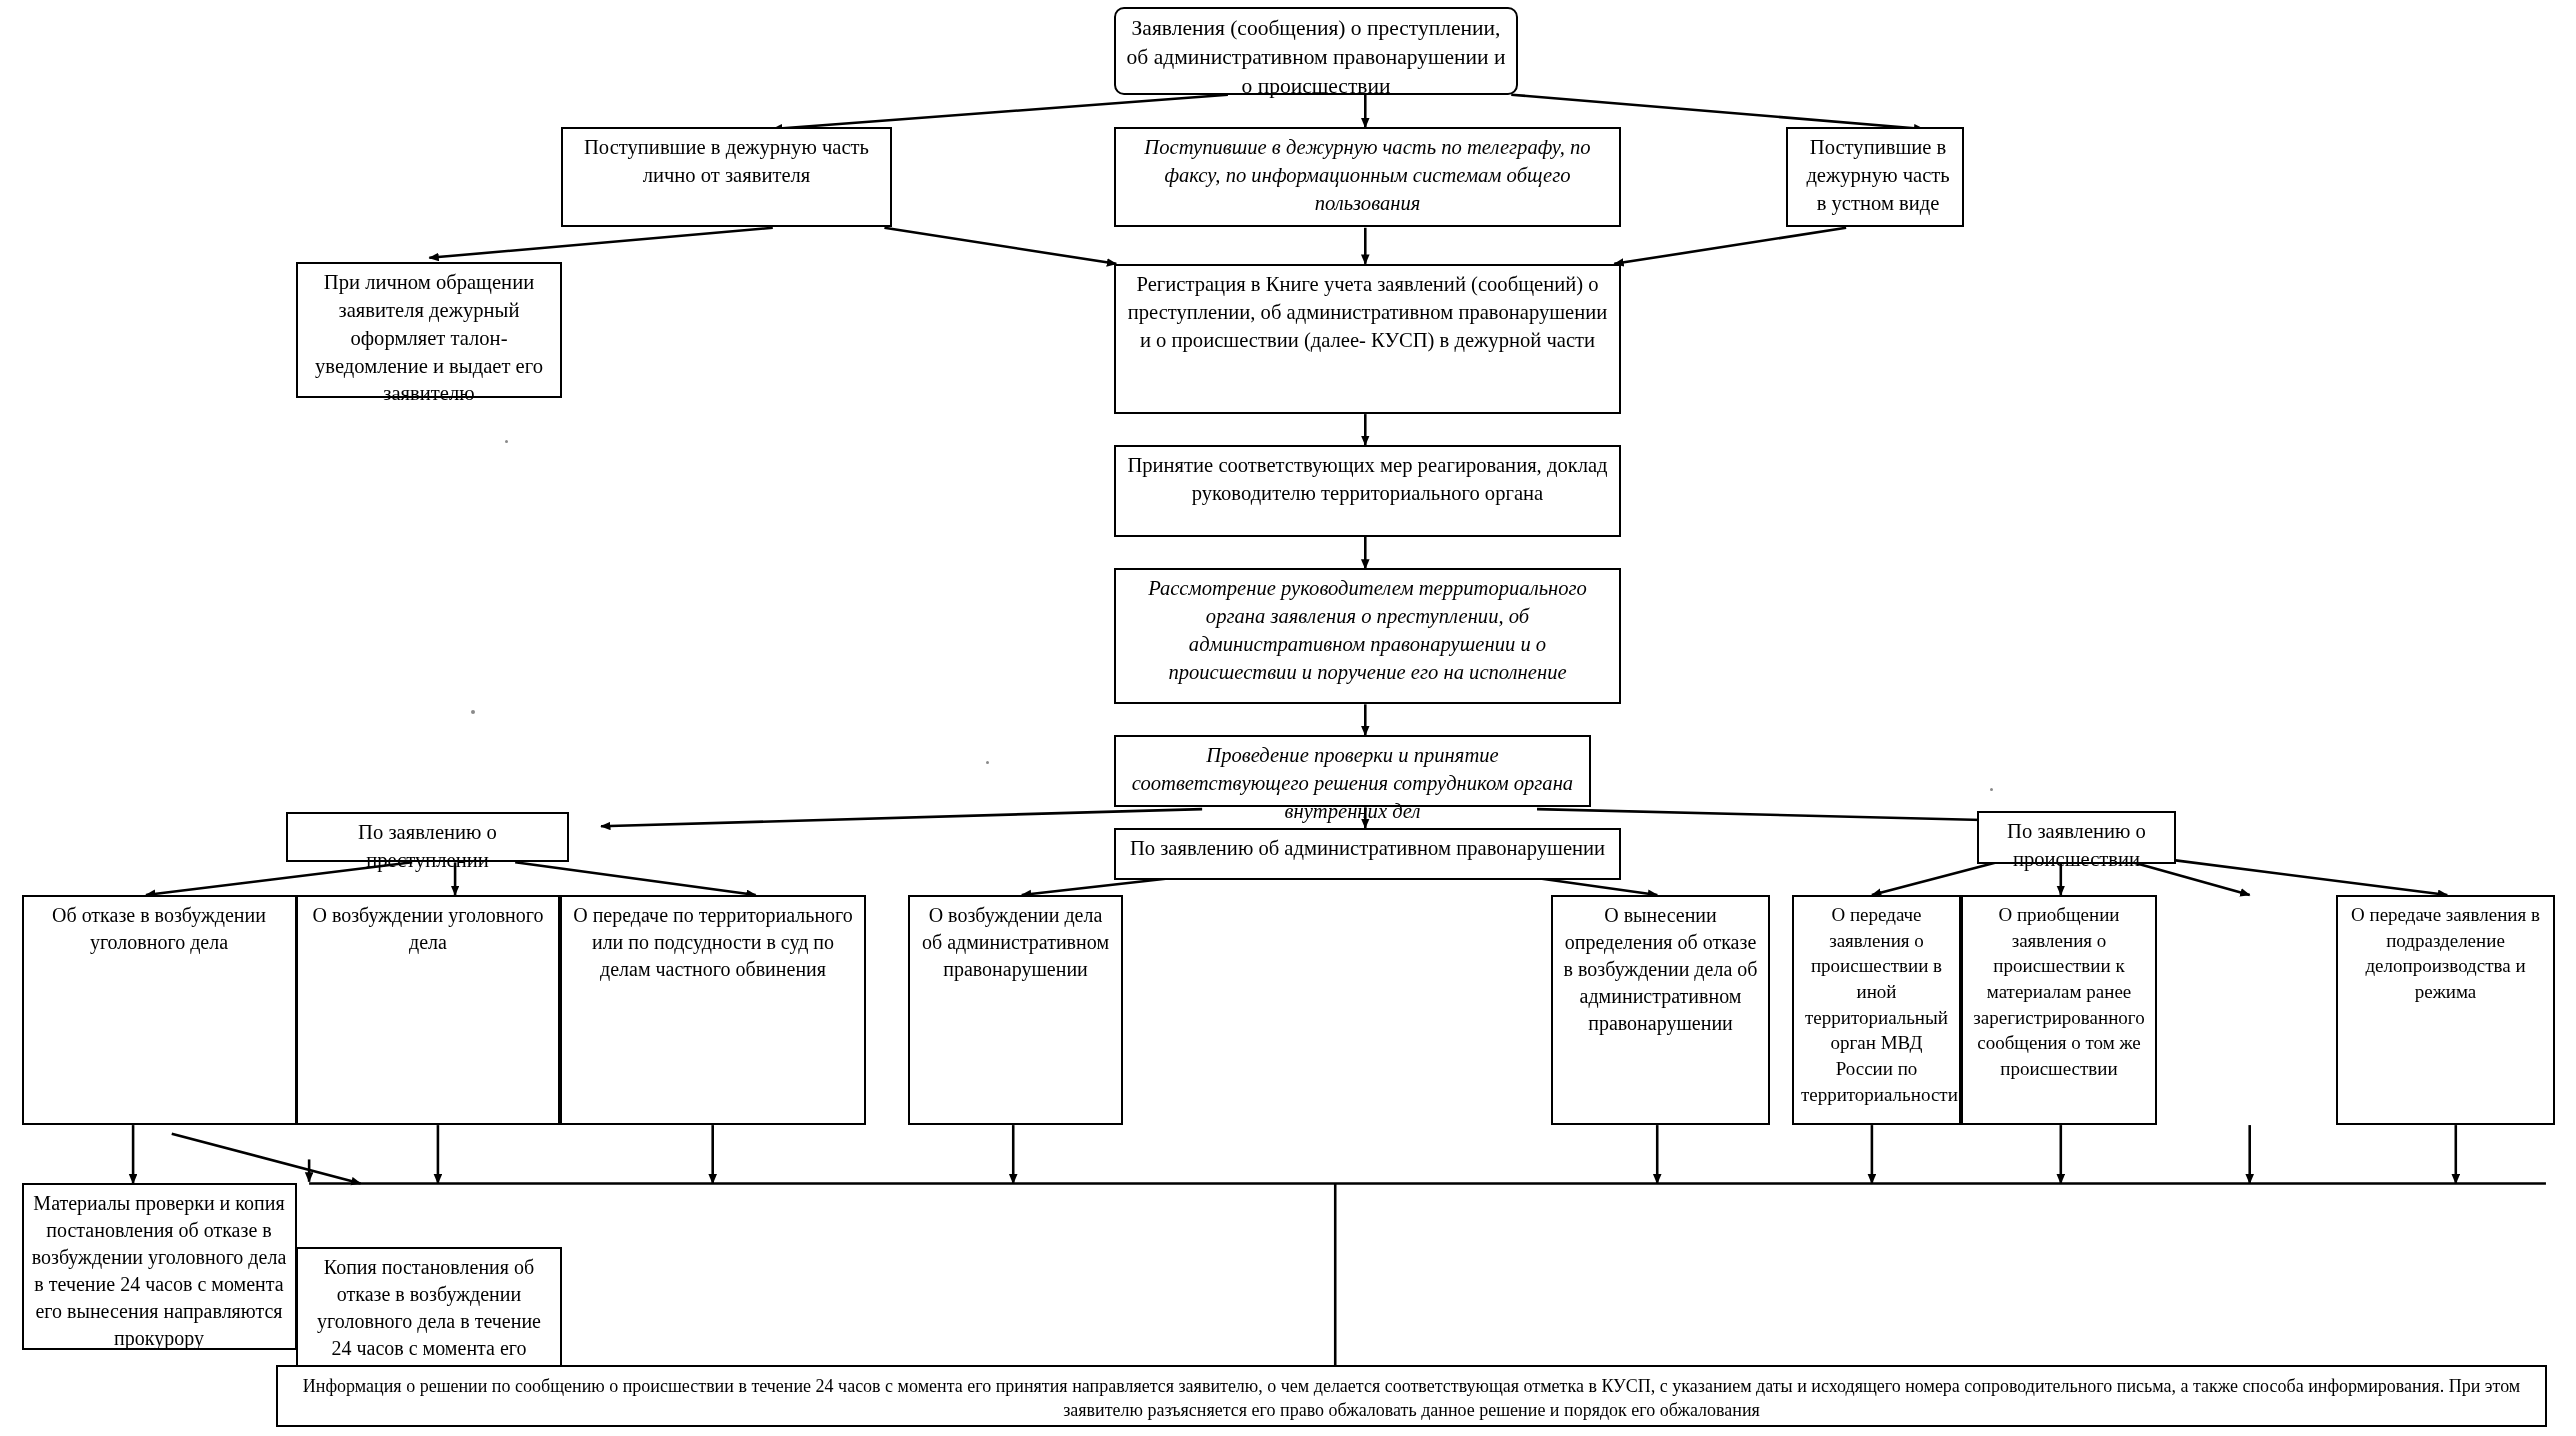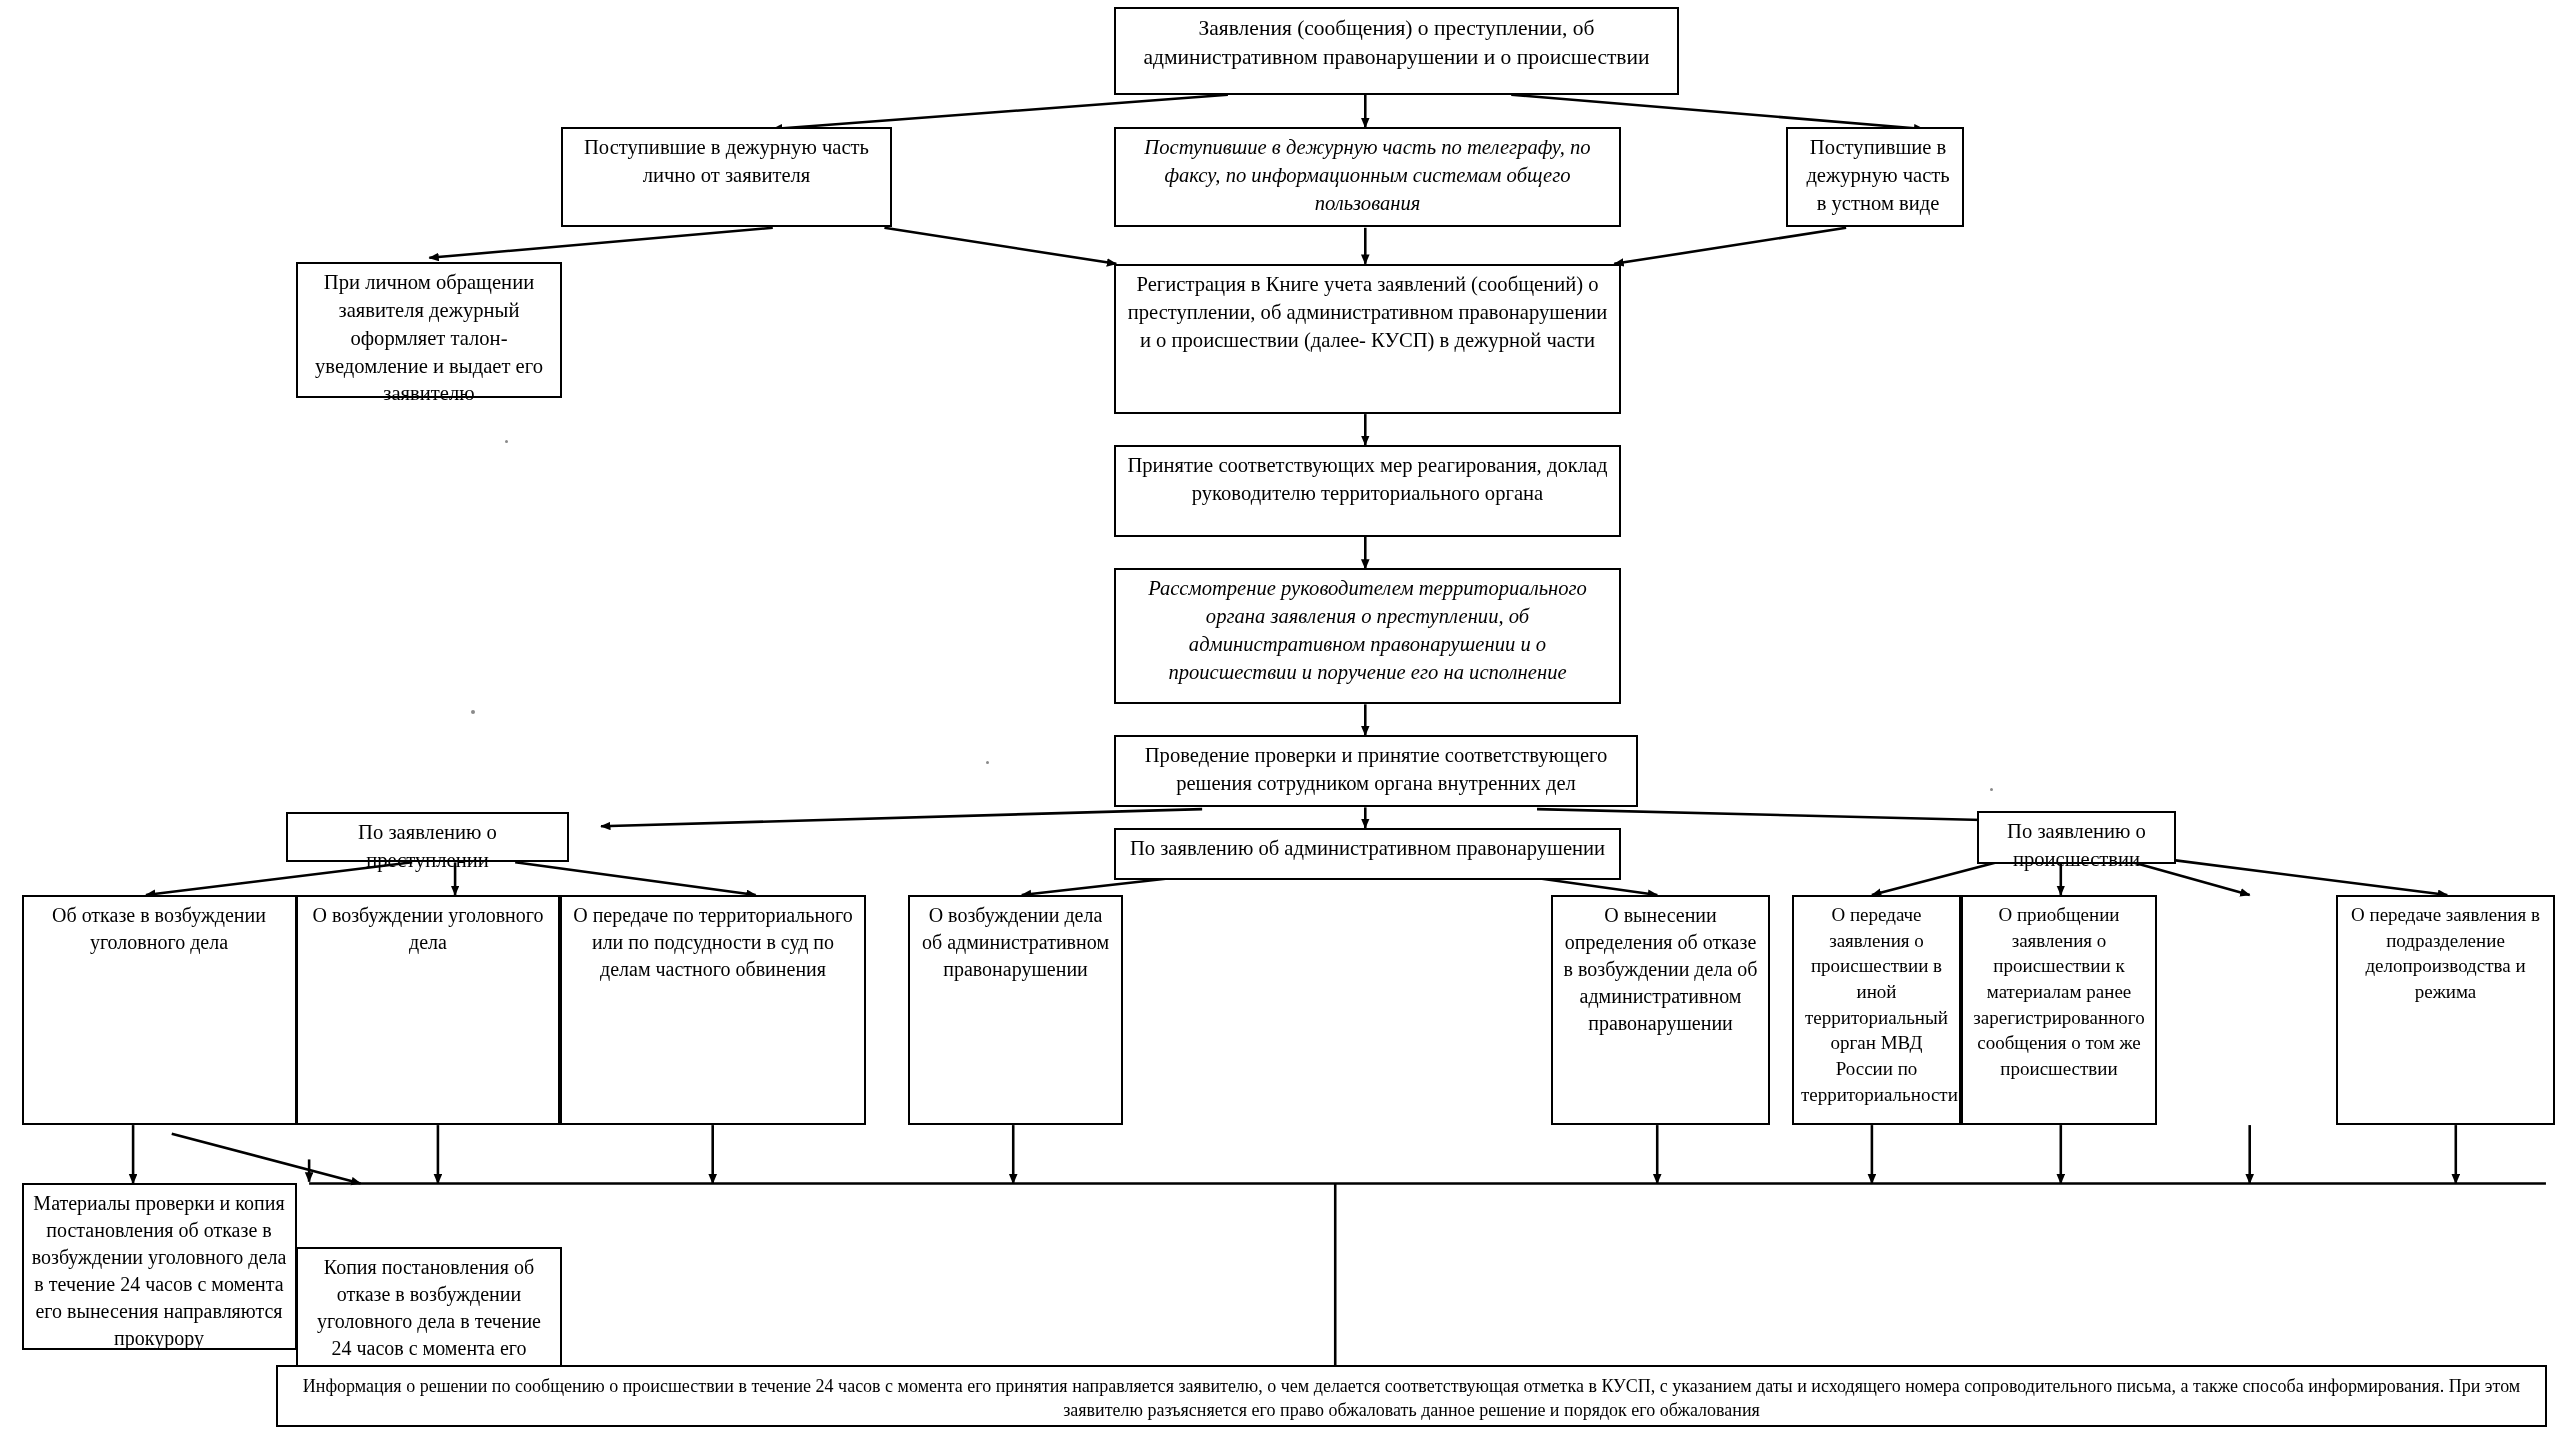--- a/index.html
+++ b/index.html
@@ -125,21 +125,21 @@
     <g stroke="#000" stroke-width="3" fill="none" marker-end="url(#ah)">
       <path d="M360,1350 L 360,1376"></path>
     </g>
   </svg>
 
   <span class="speck" style="left:505px;top:440px;width:3.4px;height:3.4px;"></span>
   <span class="speck" style="left:471px;top:710px;width:4.3px;height:4.3px;"></span>
   <span class="speck" style="left:986px;top:761px;width:3.4px;height:3.4px;"></span>
   <span class="speck" style="left:1990px;top:788px;width:3.4px;height:3.4px;"></span>
 
-  <div class="node fs-25" style="left:1114px;top:6.9px;width:565px;height:88px;">
+  <div class="node fs-25" style="left:1114px;top:6.9px;width:404px;height:88px;border-radius:10px;">
     <span class="txt">Заявления (сообщения) о преступлении, об административном правонарушении и о происшествии</span>
   </div>
 
   <div class="node fs-24" style="left:561px;top:127px;width:331px;height:100px;">
     <span class="txt">Поступившие в дежурную часть лично от  заявителя</span>
   </div>
 
   <div class="node fs-24 ital" style="left:1114px;top:127px;width:507px;height:100px;">
     <span class="txt">Поступившие в дежурную часть по телеграфу, по факсу,  по информационным системам общего пользования</span>
   </div>
@@ -157,21 +157,21 @@
   </div>
 
   <div class="node fs-24" style="left:1114px;top:445px;width:507px;height:92px;">
     <span class="txt">Принятие соответствующих мер реагирования, доклад руководителю территориального органа</span>
   </div>
 
   <div class="node fs-24 ital" style="left:1114px;top:568px;width:507px;height:136px;">
     <span class="txt">Рассмотрение руководителем территориального органа заявления о преступлении, об административном правонарушении и о происшествии и поручение его на исполнение</span>
   </div>
 
-  <div class="node fs-24" style="left:1114px;top:735px;width:524px;height:72px;">
+  <div class="node fs-24" style="left:1114px;top:735px;width:477px;height:72px;font-style:italic;">
     <span class="txt">Проведение проверки и принятие соответствующего решения сотрудником органа внутренних дел</span>
   </div>
 
   <div class="node fs-24" style="left:286px;top:812px;width:283px;height:50px;">
     <span class="txt">По заявлению о преступлении</span>
   </div>
 
   <div class="node fs-24" style="left:1114px;top:828px;width:507px;height:52px;">
     <span class="txt">По заявлению об административном правонарушении</span>
   </div>

